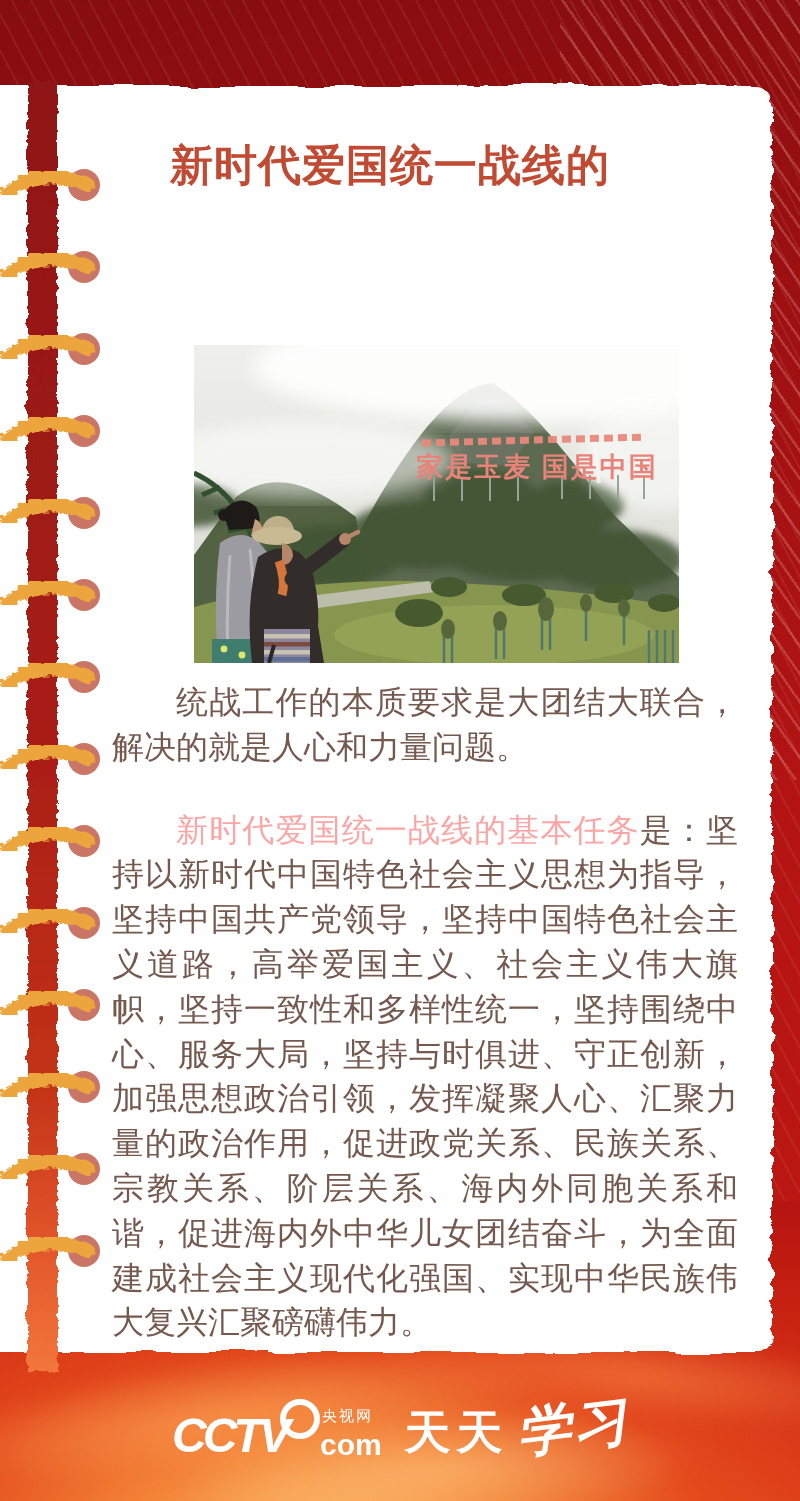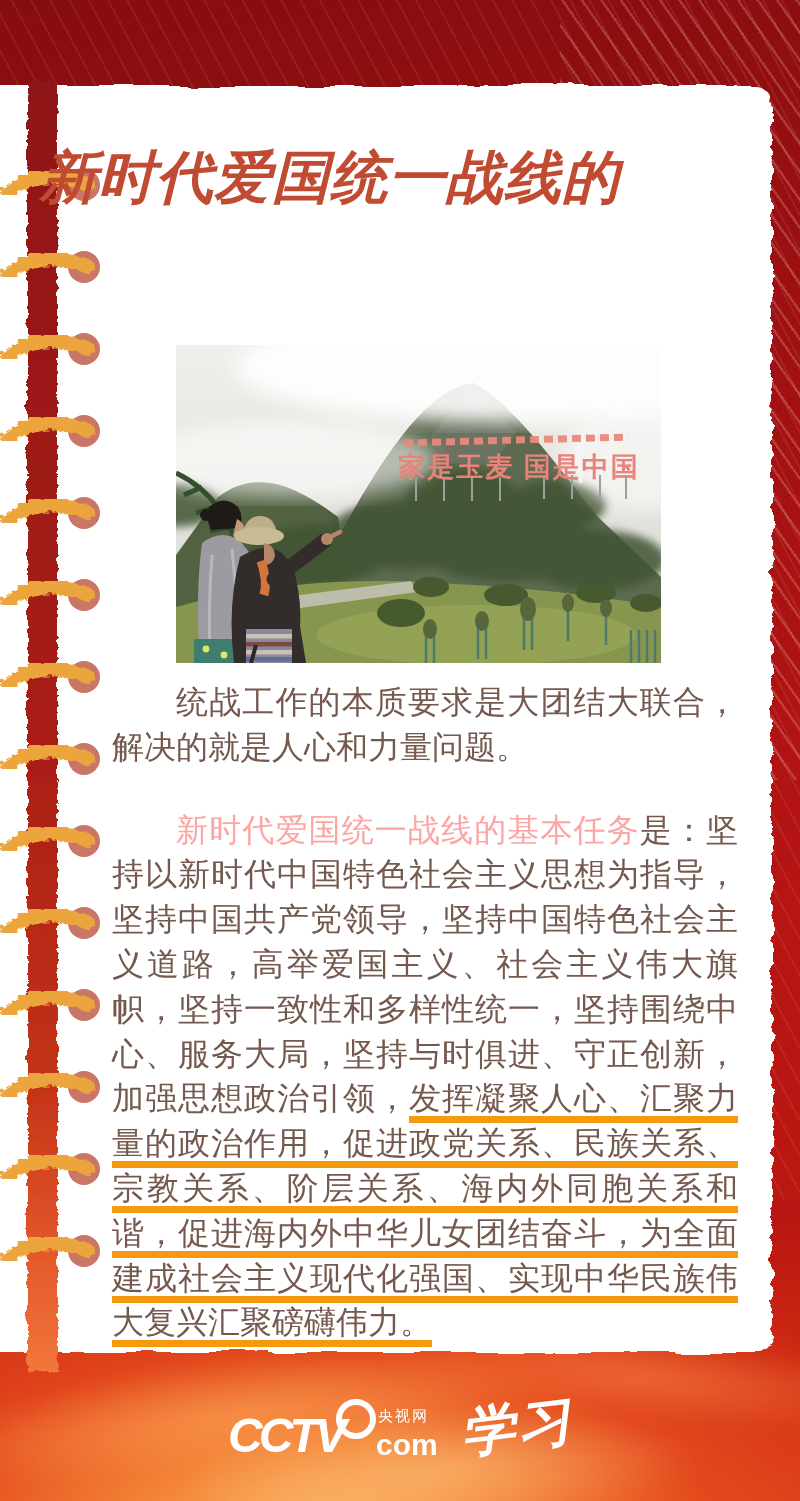--- a/index.html
+++ b/index.html
@@ -26,33 +26,33 @@
     background:radial-gradient(closest-side,rgba(255,150,80,.45),rgba(255,150,80,0));}
   .wave.w3{left:180px;bottom:-30px;width:520px;height:120px;transform:rotate(-3deg);
     background:radial-gradient(closest-side,rgba(255,210,140,.5),rgba(255,210,140,0));}
 
   
   .paper-svg{position:absolute;left:0;top:0;z-index:2;}
 
   
   .content{position:absolute;inset:0;z-index:3;}
   .title{position:absolute;left:40px;top:130px;width:700px;margin:0;
-    color:#C14A33;font-size:57px;font-weight:bold;
-    line-height:1.67;letter-spacing:1px;font-style:italic;}
+    text-align:center;color:#C14A33;font-size:43px;font-weight:bold;
+    line-height:1.67;letter-spacing:1px;}
   .title span{display:block;}
 
-  .photo{position:absolute;left:176px;top:345px;width:485px;height:318px;
+  .photo{position:absolute;left:194px;top:345px;width:485px;height:318px;
     overflow:hidden;background:#0369a1;}
 
   .article{position:absolute;left:112px;top:680px;width:626px;
     color:#75594E;font-size:32px;line-height:1.4;text-align:justify;}
   .article p{margin:0;text-indent:2em;}
   .article p + p{margin-top:38px;}
   .hl{color:#fca5a5;}
-  .ul{text-decoration:underline;text-decoration-color:#F5990F;
+  .ul{text-decoration-color:#F5990F;
       text-decoration-thickness:7px;text-underline-offset:7px;
       text-decoration-skip-ink:none;text-shadow:0 0 1px #fff;}
 
   
   .footer{position:absolute;left:0;top:1388px;width:100%;height:84px;
     display:flex;justify-content:center;align-items:center;gap:18px;color:#fff;}
   .brand{display:flex;align-items:baseline;gap:8px;color:#fff;}
   .brand .b1{font-size:46px;font-weight:bold;letter-spacing:6px;}
   .brand .b2{font-size:54px;font-weight:bold;font-style:italic;
     font-family:"DejaVu Serif","Liberation Serif",serif;
@@ -243,16 +243,17 @@
   </div>
 
   <div class="footer">
     <svg width="215" height="70" viewBox="0 0 215 70">
       <text x="0" y="57" font-size="48" font-weight="bold" font-style="italic" letter-spacing="-4" fill="#FFFFFF" font-family="Liberation Sans, DejaVu Sans, sans-serif">CCTV</text>
       <circle cx="128" cy="24" r="17" fill="none" stroke="#FFFFFF" stroke-width="6"></circle>
       <text x="150" y="26" font-size="15" letter-spacing="2" fill="#FFFFFF" font-family="Liberation Sans, DejaVu Sans, sans-serif">央视网</text>
       <text x="148" y="60" font-size="30" font-weight="bold" fill="#FFFFFF" font-family="Liberation Sans, DejaVu Sans, sans-serif">com</text>
     </svg>
     <div class="brand">
+      <span class="b1">天天</span>
       <span class="b2">学习</span>
     </div>
   </div>
 </div>
 
 </body></html>

